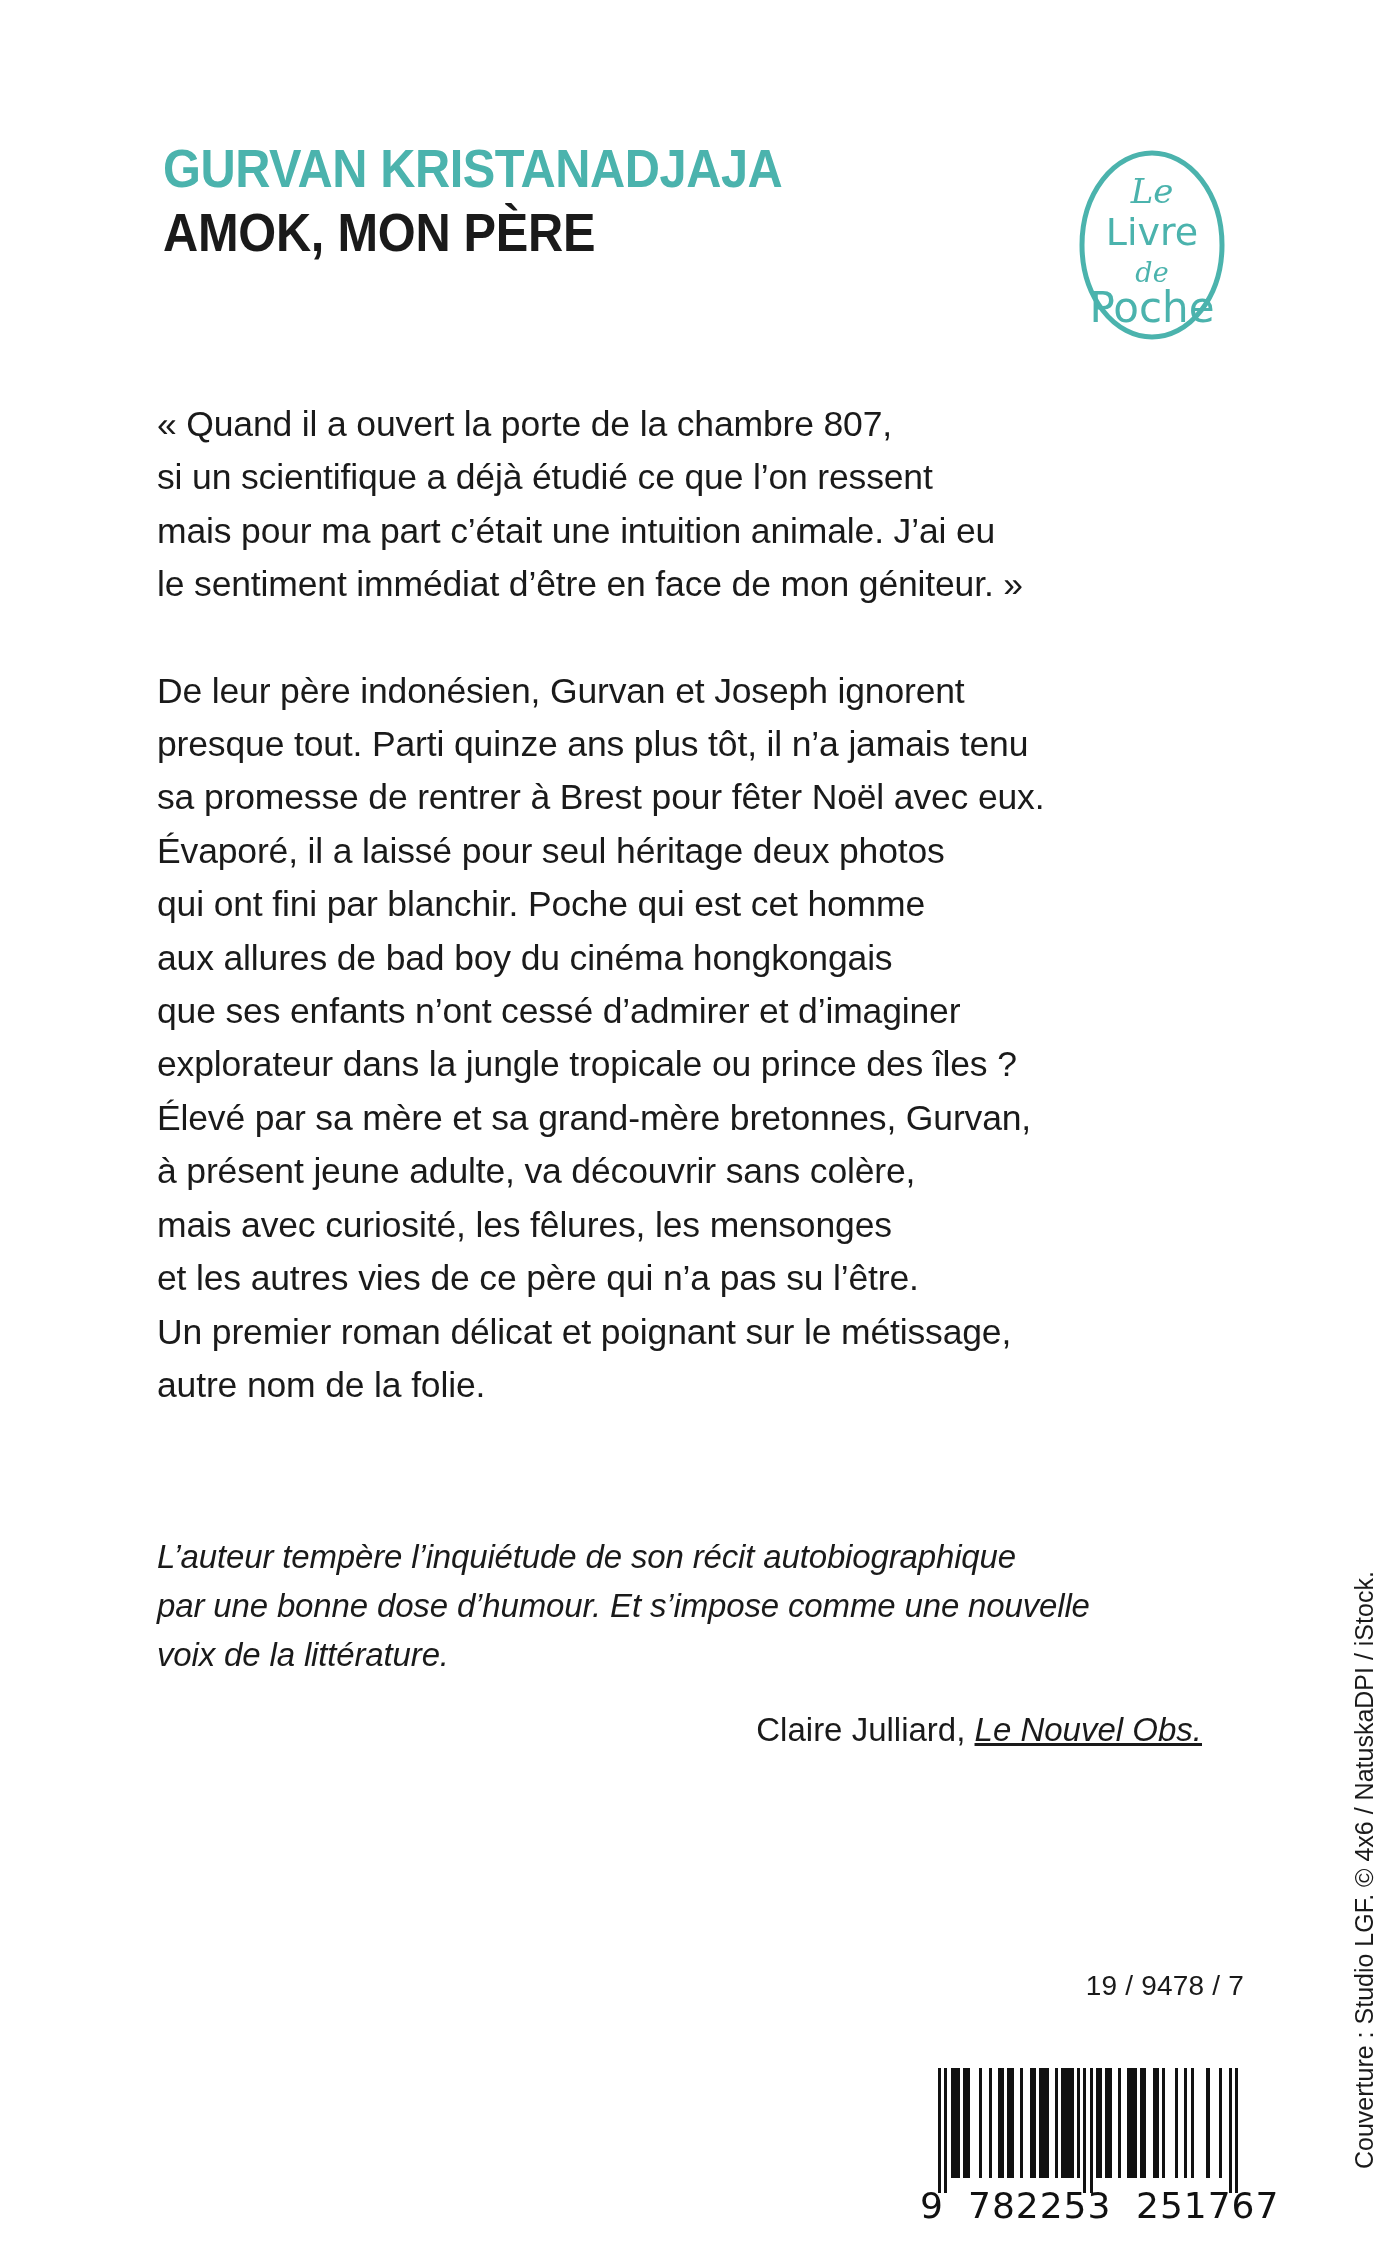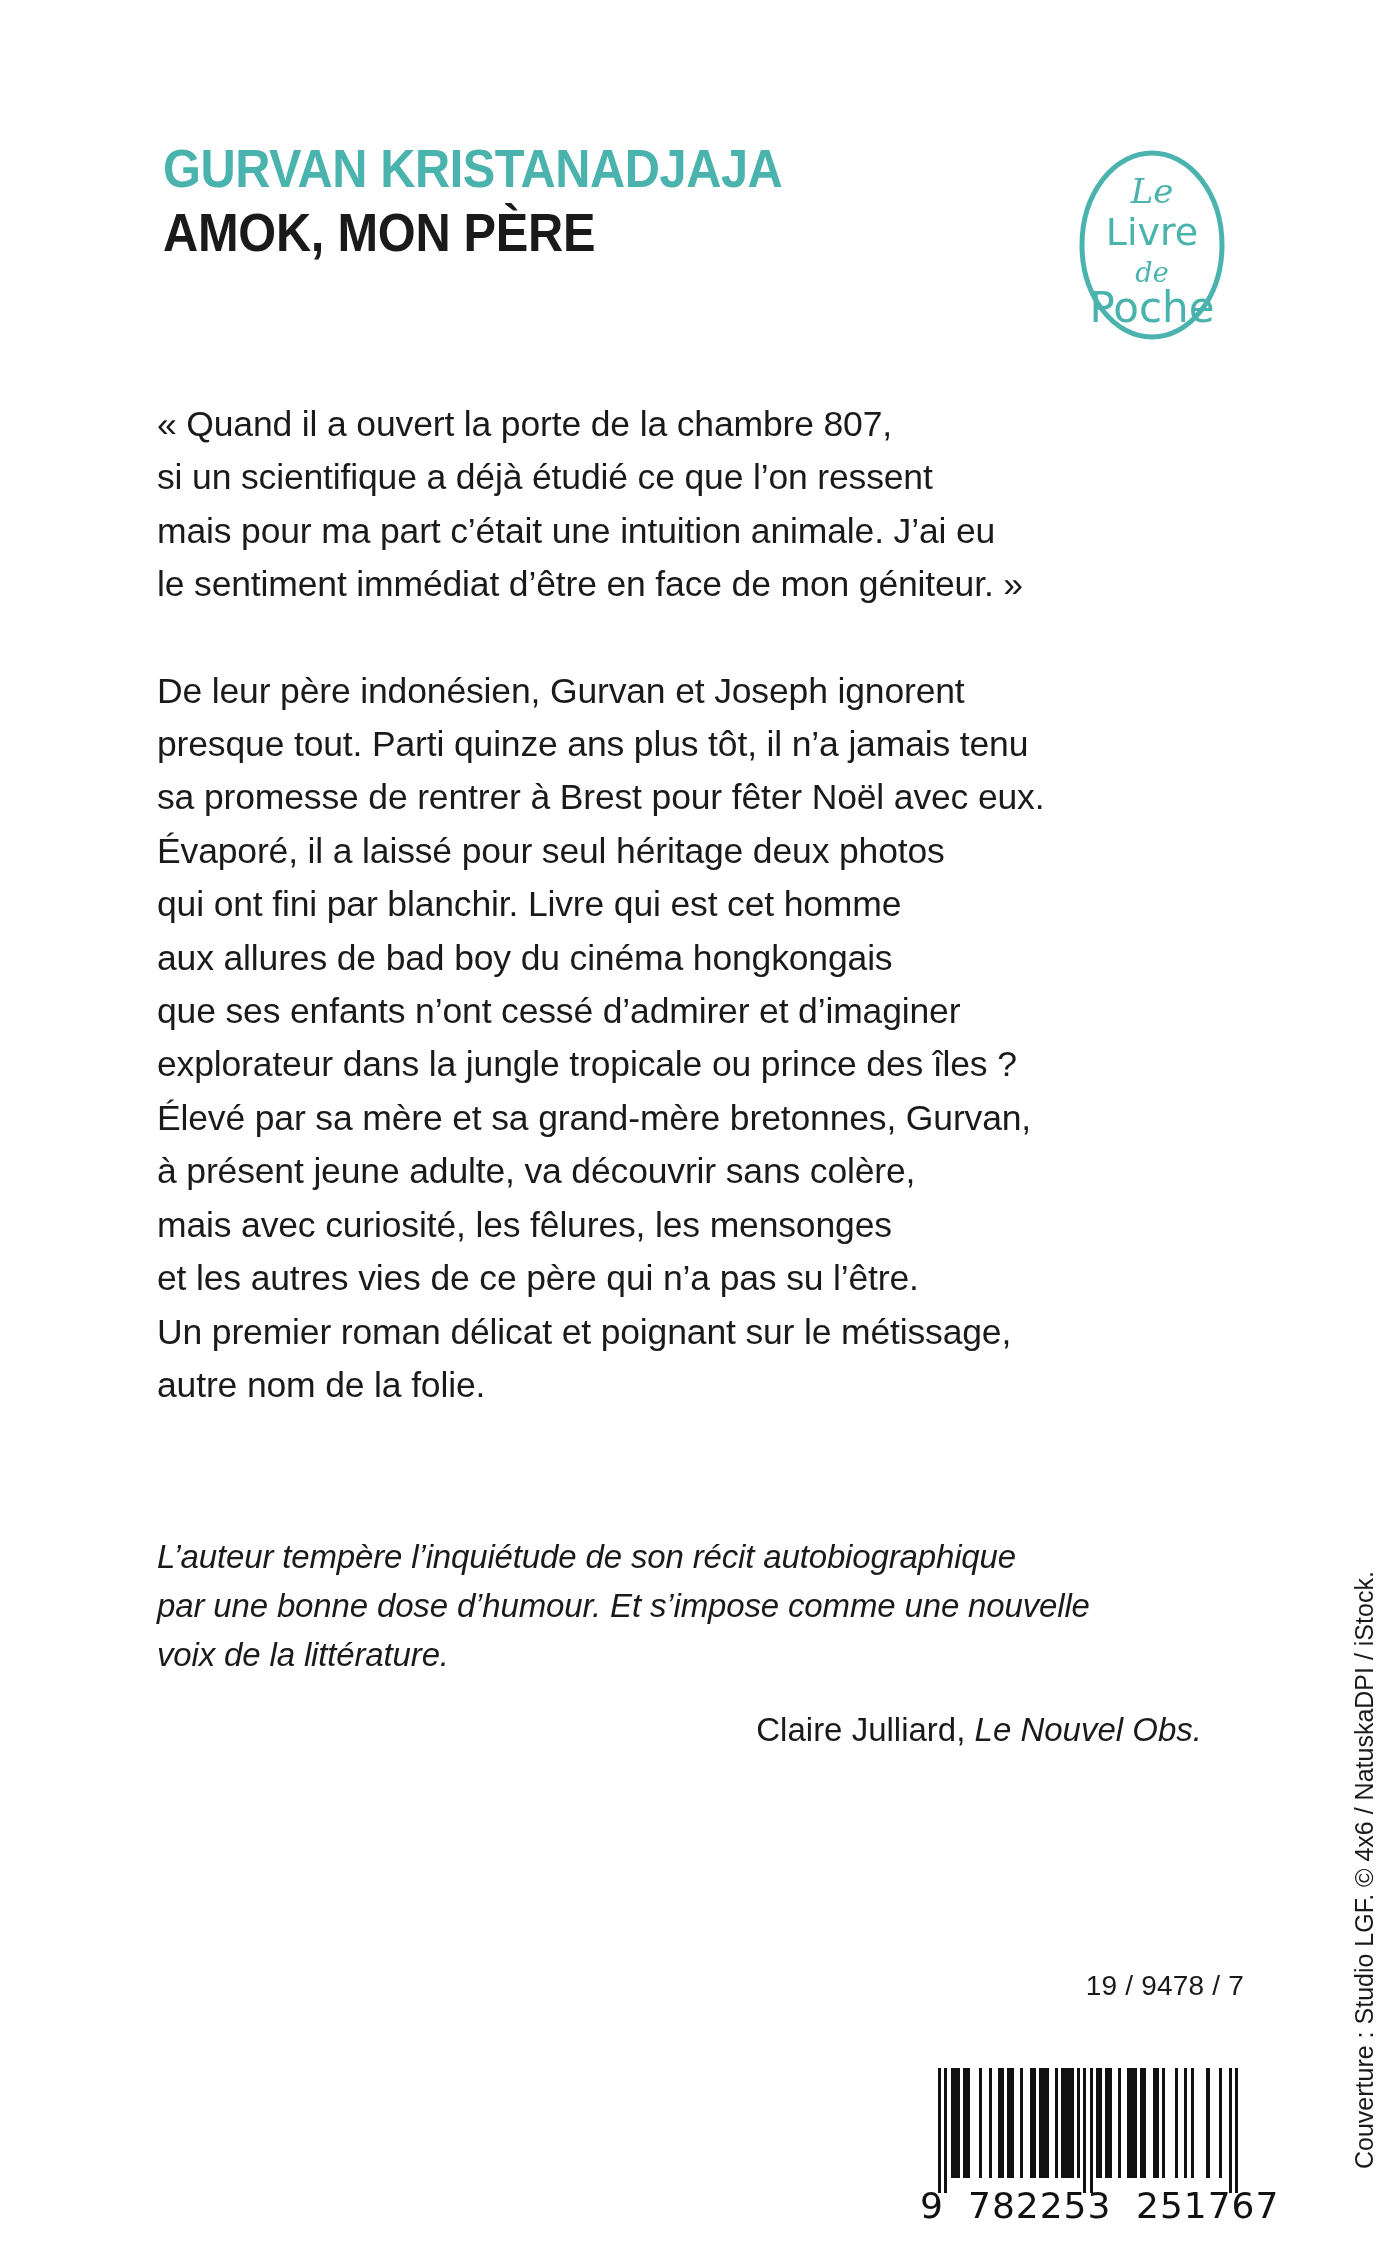--- a/index.html
+++ b/index.html
@@ -88,21 +88,21 @@
     margin-top: 24px;
   }
   .attrib {
     font-size: 33px;
     line-height: 49px;
     text-align: right;
     width: 1045px;
     margin-top: 26px;
     white-space: nowrap;
   }
-  .attrib i { font-style: italic; }
+  .attrib i { font-style: italic; text-decoration: underline; }
 
   
   .codes {
     position: absolute;
     right: 156px;
     top: 1965px;
     text-align: right;
     font-size: 28px;
     line-height: 41px;
     color: #1a1a1a;
@@ -191,21 +191,21 @@
       <span class="ln">le sentiment immédiat d’être en face de mon géniteur. »</span>
     </div>
 
     <div class="gap-1"></div>
 
     <div class="para">
       <span class="ln">De leur père indonésien, Gurvan et Joseph ignorent</span>
       <span class="ln">presque tout. Parti quinze ans plus tôt, il n’a jamais tenu</span>
       <span class="ln">sa promesse de rentrer à Brest pour fêter Noël avec eux.</span>
       <span class="ln">Évaporé, il a laissé pour seul héritage deux photos</span>
-      <span class="ln">qui ont fini par blanchir. Livre qui est cet homme</span>
+      <span class="ln">qui ont fini par blanchir. Poche qui est cet homme</span>
       <span class="ln">aux allures de bad boy du cinéma hongkongais</span>
       <span class="ln">que ses enfants n’ont cessé d’admirer et d’imaginer</span>
       <span class="ln">explorateur dans la jungle tropicale ou prince des îles ?</span>
       <span class="ln">Élevé par sa mère et sa grand-mère bretonnes, Gurvan,</span>
       <span class="ln">à présent jeune adulte, va découvrir sans colère,</span>
       <span class="ln">mais avec curiosité, les fêlures, les mensonges</span>
       <span class="ln">et les autres vies de ce père qui n’a pas su l’être.</span>
       <span class="ln">Un premier roman délicat et poignant sur le métissage,</span>
       <span class="ln">autre nom de la folie.</span>
     </div>

